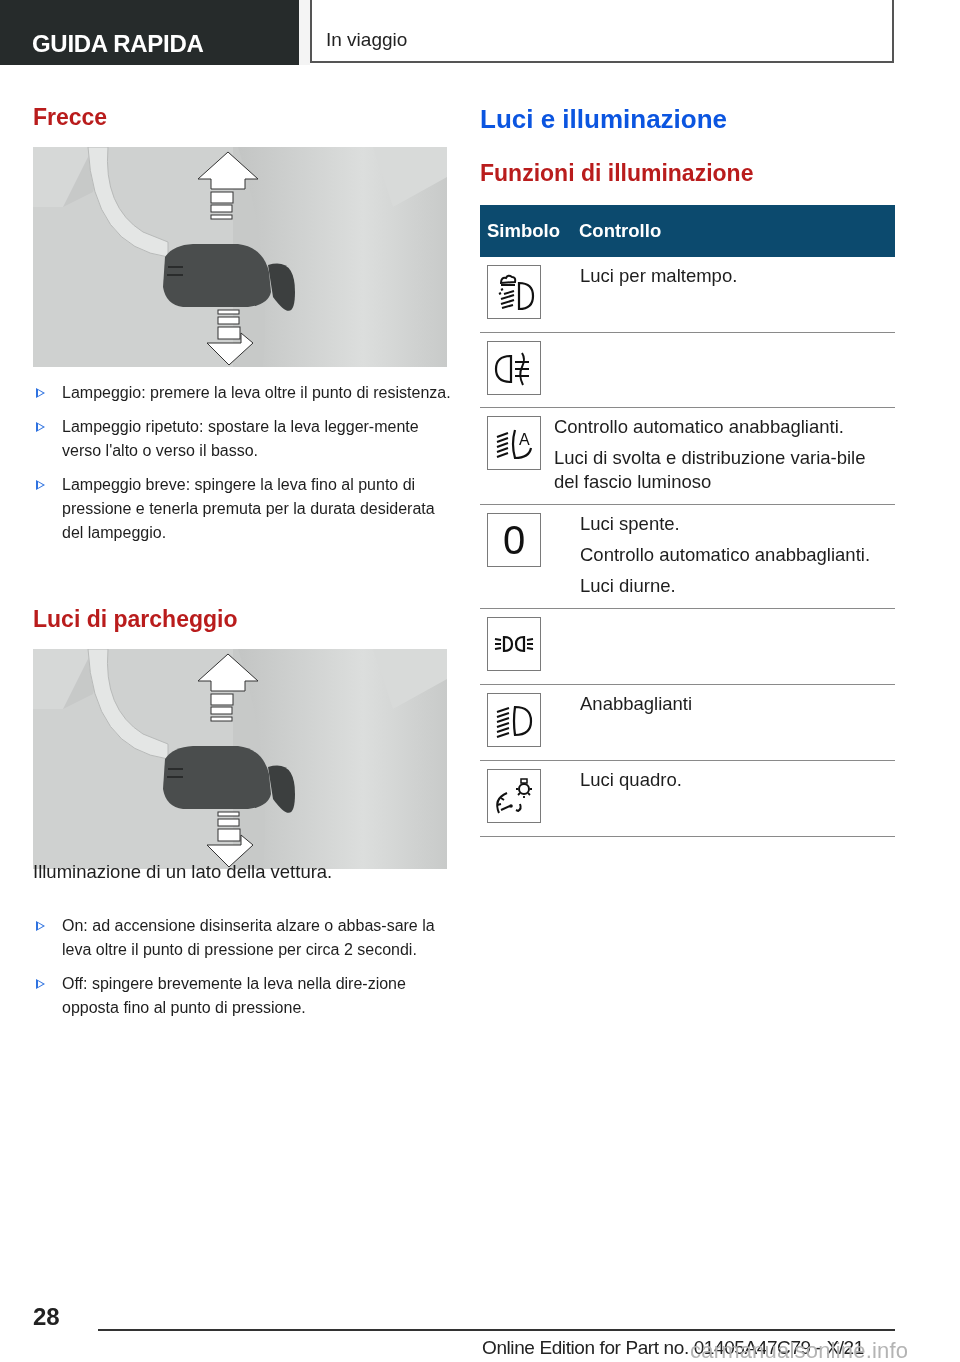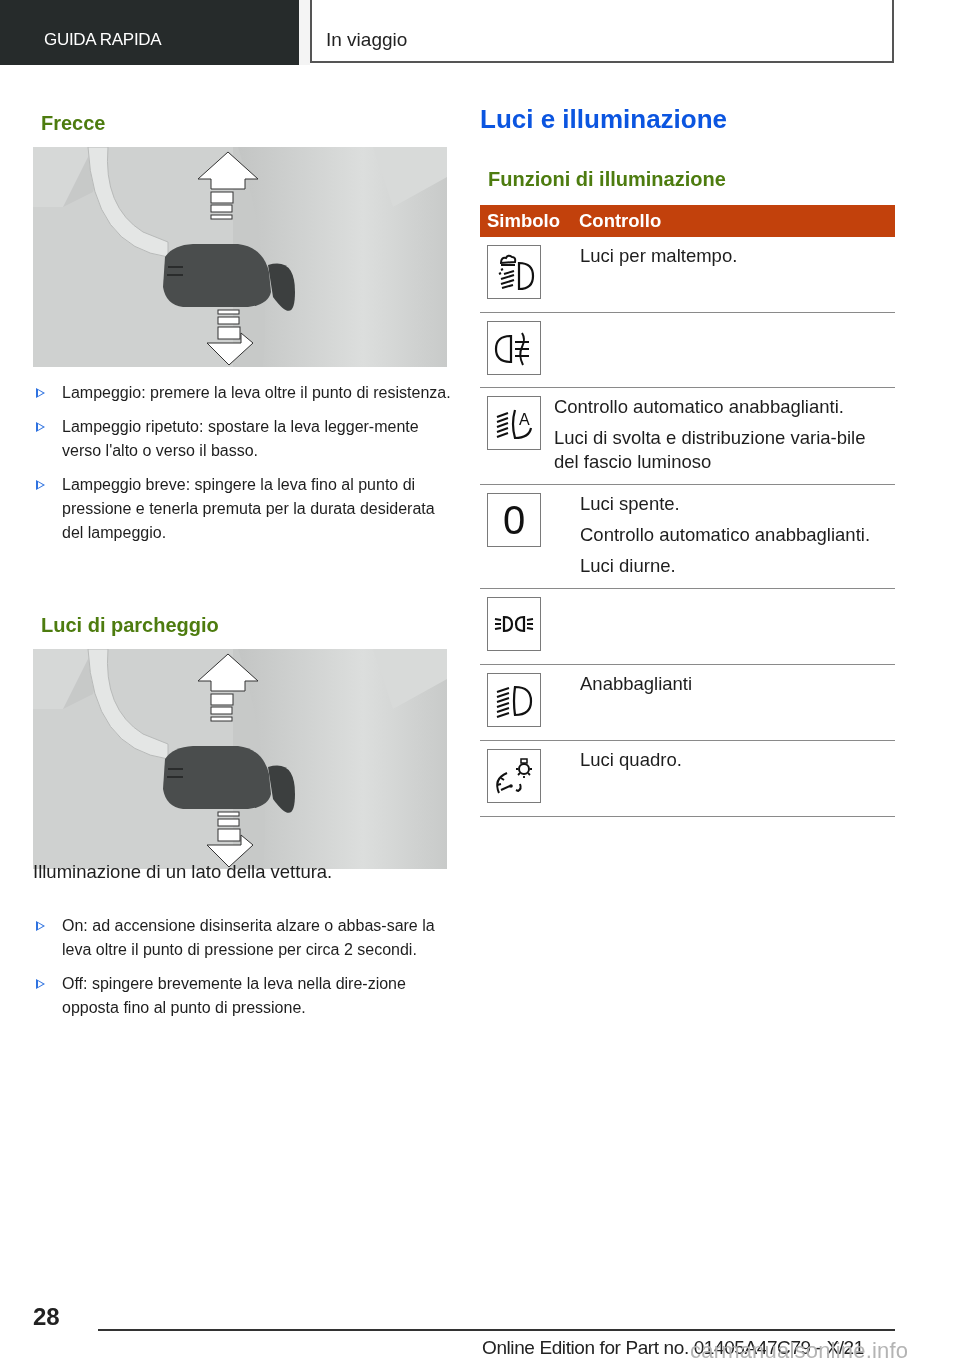--- a/index.html
+++ b/index.html
@@ -7,33 +7,33 @@
     width: 960px; height: 1362px; position: relative; overflow: hidden;
     background: #ffffff; color: #1e1e1e;
     font-family: "Liberation Sans", "DejaVu Sans", sans-serif;
   }
   
   .hdr-left {
     position: absolute; left: 0; top: 0; width: 299px; height: 65px;
     background: #262b2b; color: #fff;
   }
   .hdr-left span {
-    position: absolute; left: 32px; top: 30px; font-size: 17px; font-weight: normal; letter-spacing: -0.3px; margin-left: 12px;
+    position: absolute; left: 32px; top: 30px; font-size: 24px; font-weight: bold; letter-spacing: -0.3px;
   }
   .hdr-right {
     position: absolute; left: 310px; top: -2px; width: 584px; height: 65px;
     border: 2px solid #555; border-top: none; box-sizing: border-box; background:#fff;
   }
   .hdr-right span {
     position: absolute; left: 14px; top: 31px; font-size: 19px; color: #222;
   }
   .hdr-strip { position:absolute; left:299px; top:0; width:11px; height:65px; background:#f4f4f4; }
 
   h2.sec {
-    position: absolute; margin: 8px; font-weight: bold; color: #4d7c0f; font-size: 20px;
+    position: absolute; margin: 0; font-weight: bold; color: #b91c1c; font-size: 23px;
   }
   h1.main {
     position: absolute; margin: 0; font-weight: bold; color: #0b55e0; font-size: 26px;
   }
   .figure {
     position: absolute; left: 33px; width: 414px; height: 220px; overflow: hidden;
     background: #c9cbca;
   }
   .figure svg { display: block; }
   .text { position: absolute; font-size: 18.5px; line-height: 24px; color: #1e1e1e; }
@@ -46,21 +46,21 @@
   }
   ul.bullets li .tri::after {
     content: ""; position: absolute; left: -7.5px; top: -3px; width: 0; height: 0;
     border-top: 3px solid transparent; border-bottom: 3px solid transparent;
     border-left: 5px solid #fff;
   }
 
   
   .tbl { position: absolute; left: 480px; top: 205px; width: 415px; }
   .tbl-head {
-    background: #c2410c; color: #fff; height: 32px; display: flex; align-items: center;
+    background: #0c4a6e; color: #fff; height: 52px; display: flex; align-items: center;
     font-weight: bold; font-size: 18.5px;
   }
   .tbl-head .c1 { width: 95px; padding-left: 7px; box-sizing: border-box; }
   .tbl-head .c2 { padding-left: 4px; }
   .tbl-row { display: flex; border-bottom: 1.5px solid #8a8a8a; box-sizing: border-box; }
   .tbl-row .sym { width: 100px; padding: 8px 0 10px 7px; box-sizing: border-box; }
   .sym-box {
     width: 54px; height: 54px; border: 1px solid #7a7a7a; box-sizing: border-box;
     display: flex; align-items: center; justify-content: center; background:#fff;
   }

